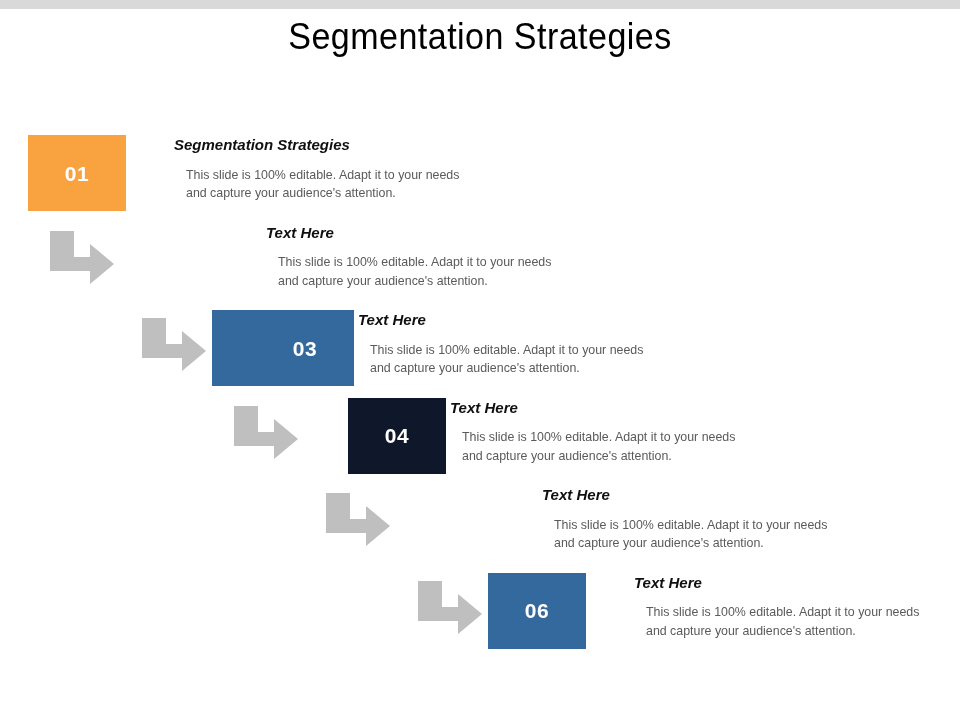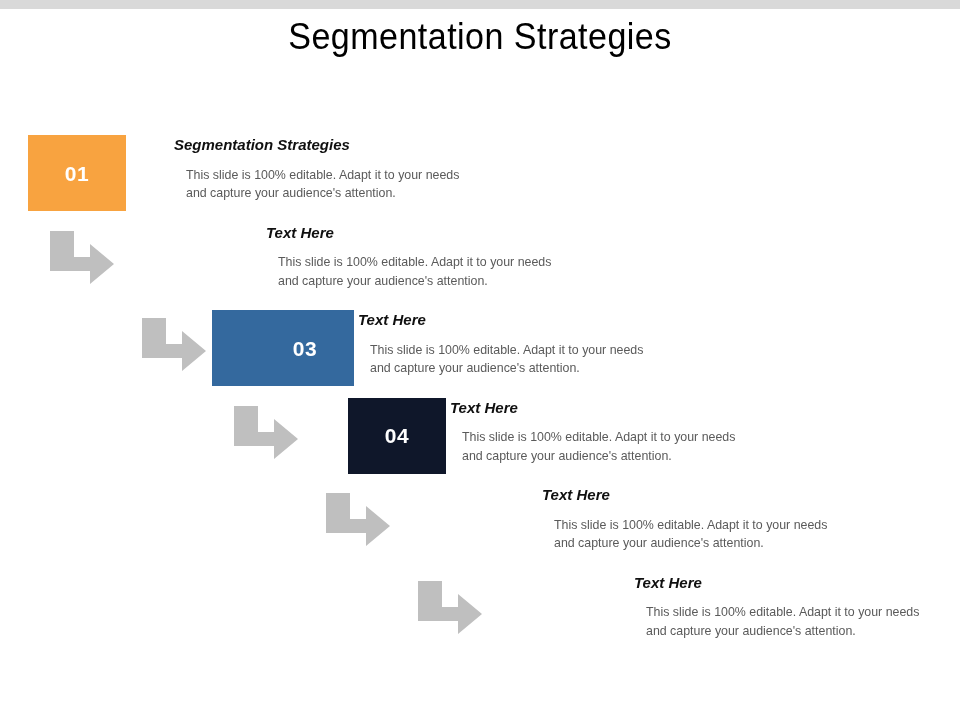--- a/index.html
+++ b/index.html
@@ -187,20 +187,23 @@
           <div class="head">Text Here</div>
           <div class="body">This slide is 100% editable.  Adapt it to your needs and capture your audience's attention.</div>
         </div>
       </div>
       <div class="step-row" style="left: 0px; top: 572.5px; width: 960px;">
         <div class="elbow-arrow" style="left: 414px;">
           <svg viewBox="0 0 68 60">
             <path d="M4 0 L28 0 L28 26 L44 26 L44 13 L68 33 L44 53 L44 40 L4 40 Z" fill="#BFBFBF"></path>
           </svg>
         </div>
+        <div class="num-box" style="left: 488px; background: rgb(52, 105, 158);">
+          <span class="num">06</span>
+        </div>
         <div class="text-block" style="left: 634px;">
           <div class="head">Text Here</div>
           <div class="body">This slide is 100% editable.  Adapt it to your needs and capture your audience's attention.</div>
         </div>
       </div>
     </div>
 
 </div>
 
 </body></html>

